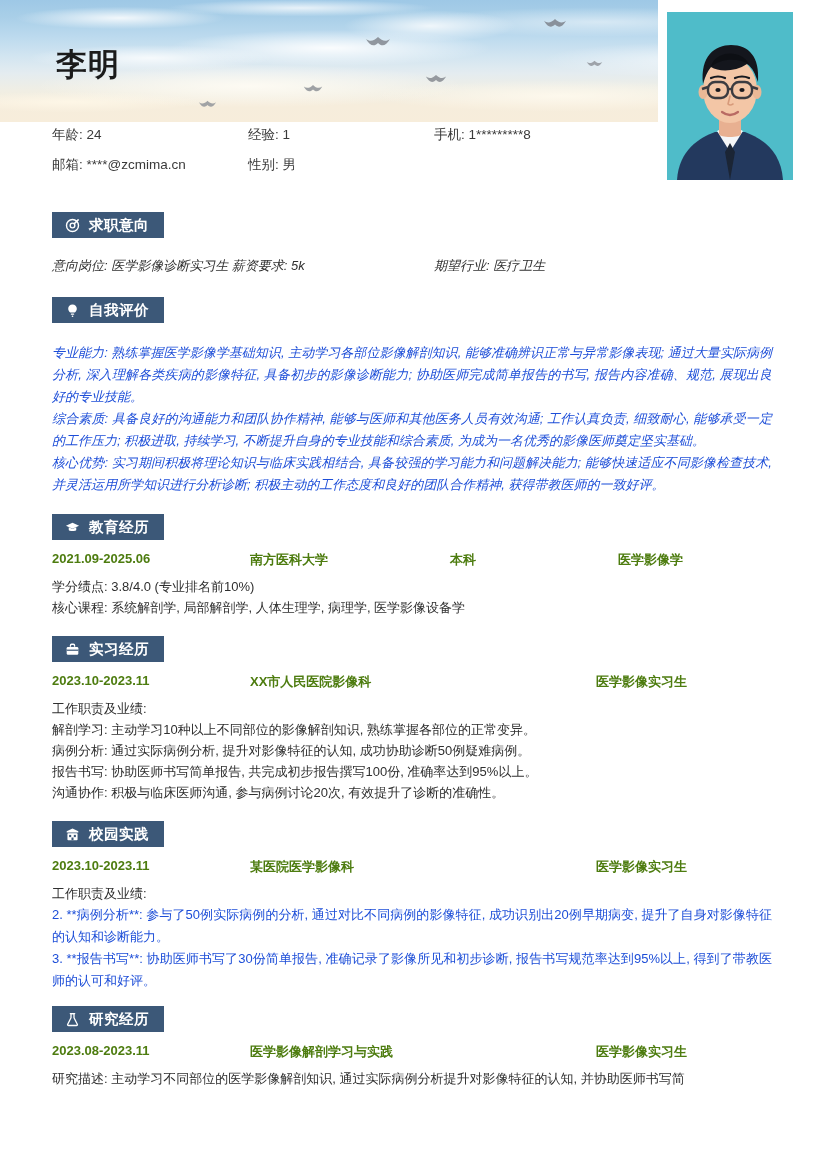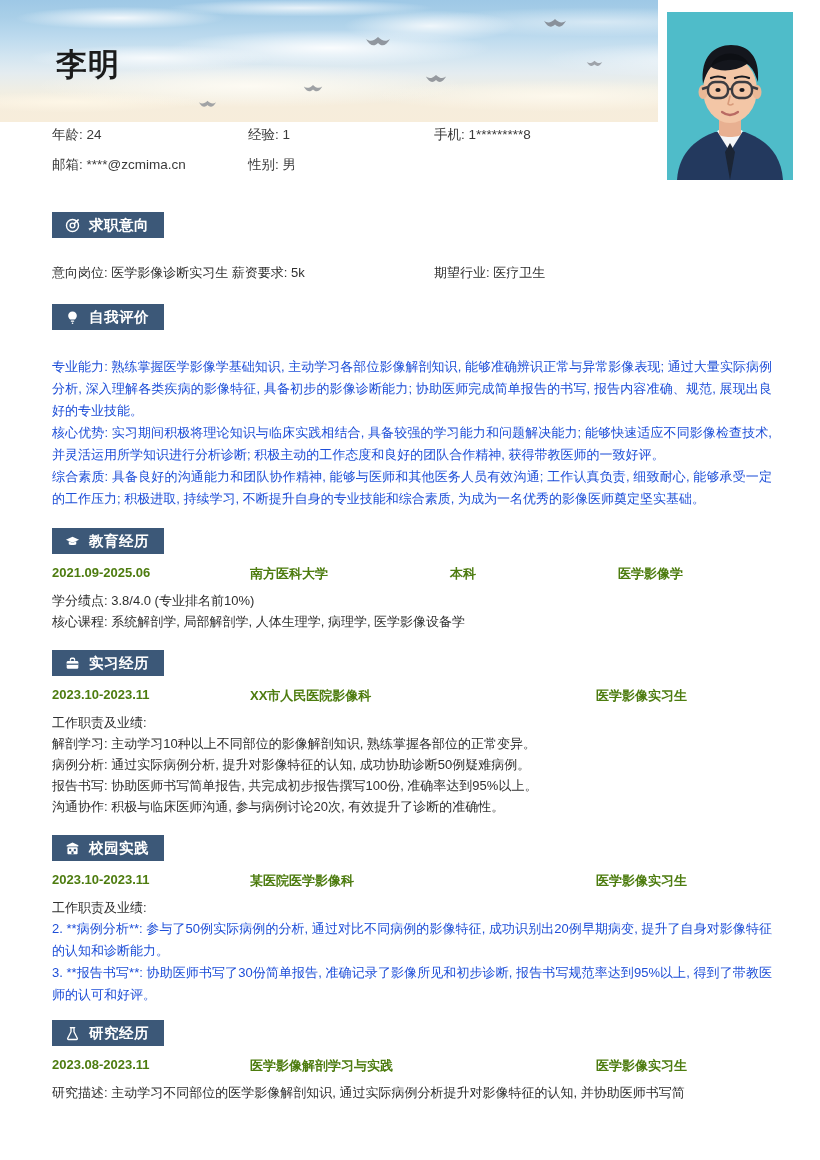--- a/index.html
+++ b/index.html
@@ -73,21 +73,21 @@
   .sec-badge {
     display:inline-flex; align-items:center; gap:9px;
     background:#3c5878; color:#ffffff;
     height:26px; padding:0 15px 0 13px;
     margin-left:52px;
   }
   .sec-badge .ic { width:15px; height:15px; display:block; flex:0 0 15px; }
   .sec-badge .ic svg { display:block; width:15px; height:15px; }
   .sec-badge .t { font-size:14.5px; font-weight:700; letter-spacing:.5px; line-height:1; }
 
-  .block { margin-top:26px; }
+  .block { margin-top:19px;font-style:italic; }
   .body-text {
     margin:0 48px 0 52px;
     font-size:13px; line-height:22px; color:#1d4ed8;
     text-align:justify;
   }
   .line { margin:0 48px 0 52px; font-size:13px; line-height:21px; color:#2f2f2f; }
 
   
   .entry-head { position:relative; height:22px; margin:11px 0 3px 0; }
   .entry-head span {
@@ -223,22 +223,22 @@
           <svg viewBox="0 0 16 16">
               <path d="M8 1.5 C5.3 1.5 3.4 3.5 3.4 6 C3.4 7.9 4.7 9.2 5.6 10.2 L10.4 10.2 C11.3 9.2 12.6 7.9 12.6 6 C12.6 3.5 10.7 1.5 8 1.5 Z" fill="#fff"></path>
               <rect x="6.2" y="11.1" width="3.6" height="1.4" rx="0.6" fill="#fff"></rect>
               <rect x="7.1" y="13.2" width="1.8" height="1.6" rx="0.8" fill="#fff"></rect>
             </svg>
         </span>
         <span class="t">自我评价</span>
       </div>
       <div class="block">
         <p class="body-text">专业能力: 熟练掌握医学影像学基础知识, 主动学习各部位影像解剖知识, 能够准确辨识正常与异常影像表现; 通过大量实际病例分析, 深入理解各类疾病的影像特征, 具备初步的影像诊断能力; 协助医师完成简单报告的书写, 报告内容准确、规范, 展现出良好的专业技能。</p>
+        <p class="body-text">综合素质: 具备良好的沟通能力和团队协作精神, 能够与医师和其他医务人员有效沟通; 工作认真负责, 细致耐心, 能够承受一定的工作压力; 积极进取, 持续学习, 不断提升自身的专业技能和综合素质, 为成为一名优秀的影像医师奠定坚实基础。</p>
         <p class="body-text">核心优势: 实习期间积极将理论知识与临床实践相结合, 具备较强的学习能力和问题解决能力; 能够快速适应不同影像检查技术, 并灵活运用所学知识进行分析诊断; 积极主动的工作态度和良好的团队合作精神, 获得带教医师的一致好评。</p>
-        <p class="body-text">综合素质: 具备良好的沟通能力和团队协作精神, 能够与医师和其他医务人员有效沟通; 工作认真负责, 细致耐心, 能够承受一定的工作压力; 积极进取, 持续学习, 不断提升自身的专业技能和综合素质, 为成为一名优秀的影像医师奠定坚实基础。</p>
       </div>
     </div>
 
     <div class="sec-gap"></div>
 
     <div>
       <div class="sec-badge">
         <span class="ic">
           <svg viewBox="0 0 16 16">
               <path d="M8 3 L15 6.2 L8 9.4 L1 6.2 Z" fill="#fff"></path>

